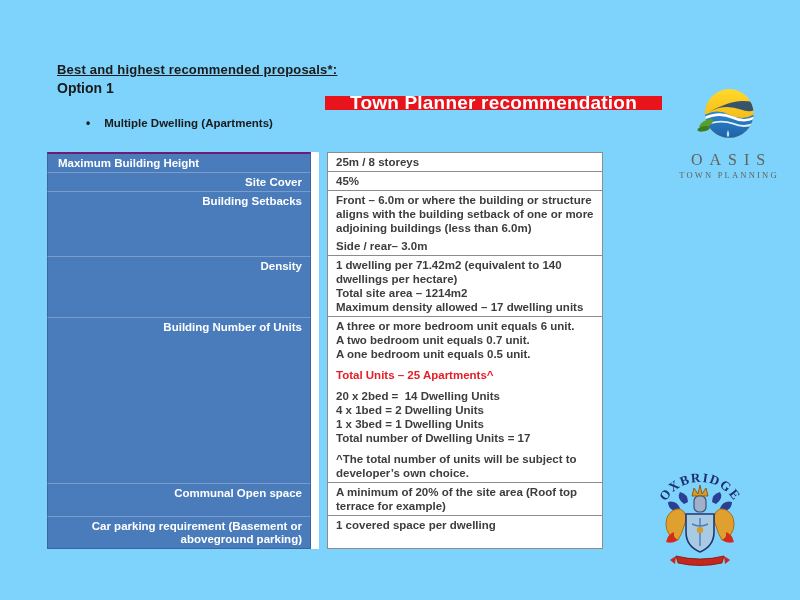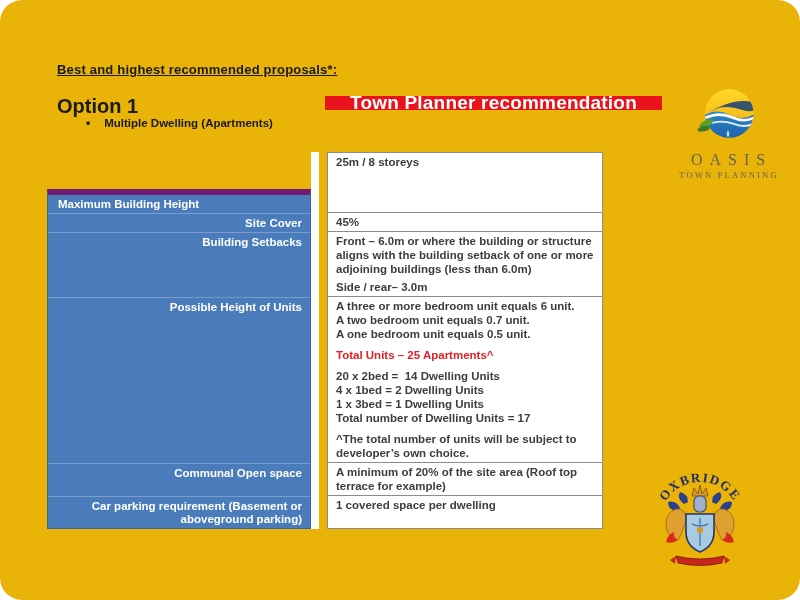--- a/index.html
+++ b/index.html
@@ -1,28 +1,28 @@
 <!DOCTYPE html>
 <html><head>
 <meta charset="utf-8">
 <style>
   html,body{margin:0;padding:0;background:#fff;}
   .slide{
-    position:relative;width:800px;height:600px;background:#eab308;overflow:hidden;
-    font-family:"Liberation Sans",sans-serif;color:#222;border-radius:22px;
+    position:relative;width:800px;height:600px;background:#7dd3fc;overflow:hidden;
+    font-family:"Liberation Sans",sans-serif;color:#222;
   }
   
   .heading{
     position:absolute;left:57px;top:62px;
     font-size:13px;font-weight:bold;color:#1a1a1a;
     text-decoration:underline;letter-spacing:.2px;
   }
   .option-title{
-    position:absolute;left:57px;top:95px;
-    font-size:20px;font-weight:bold;color:#1a1a1a;
+    position:absolute;left:57px;top:80px;
+    font-size:14px;font-weight:bold;color:#1a1a1a;
   }
   .bullet-row{
     position:absolute;left:86px;top:117px;display:flex;align-items:center;gap:14px;
     font-size:11.5px;font-weight:bold;color:#1a1a1a;
   }
   .bullet-dot{font-size:12px;line-height:1;}
   
   .banner{
     position:absolute;left:325px;top:96px;width:337px;height:14px;
     background:#e8131b;color:#ffffff;font-weight:bold;font-size:19px;
@@ -41,21 +41,21 @@
   }
   
   .spec-table{position:absolute;left:47px;top:152px;width:556px;}
   .t-row{display:flex;align-items:stretch;}
   .t-left{
     width:264px;flex:0 0 264px;background:#4a7cbb;color:#ffffff;
     font-size:11.5px;font-weight:bold;line-height:13px;
     padding:3px 8px 2px 10px;box-sizing:border-box;
     border-left:1px solid #3a66a0;border-right:1px solid #3a66a0;
   }
-  .t-row:first-child .t-left{border-top:6px solid #701a75;margin-top:37px;}
+  .t-row:first-child .t-left{border-top:2px solid #701a75;}
   .t-row:last-child .t-left{border-bottom:1px solid #3a66a0;}
   .t-row:not(:first-child) .t-left{border-top:1px solid #7b9ccb;text-align:right;}
   .t-gap{width:8px;flex:0 0 8px;background:#ffffff;}
   .t-right{
     flex:1;background:#ffffff;color:#3d3d3d;
     font-size:11.5px;font-weight:bold;line-height:14px;
     padding:2px 6px 2px 8px;box-sizing:border-box;
     border:1px solid #8c8c8c;
     margin-left:8px;
   }
@@ -129,21 +129,30 @@
       </div>
       <div class="t-row">
         <div class="t-left">Building Setbacks</div>
         <div class="t-gap"></div>
         <div class="t-right">
           <div class="line">Front – 6.0m or where the building or structure aligns with the building setback of one or more adjoining buildings (less than 6.0m)</div>
           <div class="line gap">Side / rear– 3.0m</div>
         </div>
       </div>
       <div class="t-row">
-        <div class="t-left">Possible Height of Units</div>
+        <div class="t-left">Density</div>
+        <div class="t-gap"></div>
+        <div class="t-right">
+          <div class="line">1 dwelling per 71.42m2 (equivalent to 140 dwellings per hectare)</div>
+          <div class="line">Total site area – 1214m2</div>
+          <div class="line">Maximum density allowed – 17 dwelling units</div>
+        </div>
+      </div>
+      <div class="t-row">
+        <div class="t-left">Building Number of Units</div>
         <div class="t-gap"></div>
         <div class="t-right">
           <div class="line">A three or more bedroom unit equals 6 unit.</div>
           <div class="line">A two bedroom unit equals 0.7 unit.</div>
           <div class="line">A one bedroom unit equals 0.5 unit.</div>
           <div class="spacer"></div>
           <div class="line red">Total Units – 25 Apartments^</div>
           <div class="spacer"></div>
           <div class="line">20 x 2bed =  14 Dwelling Units</div>
           <div class="line">4 x 1bed = 2 Dwelling Units</div>

